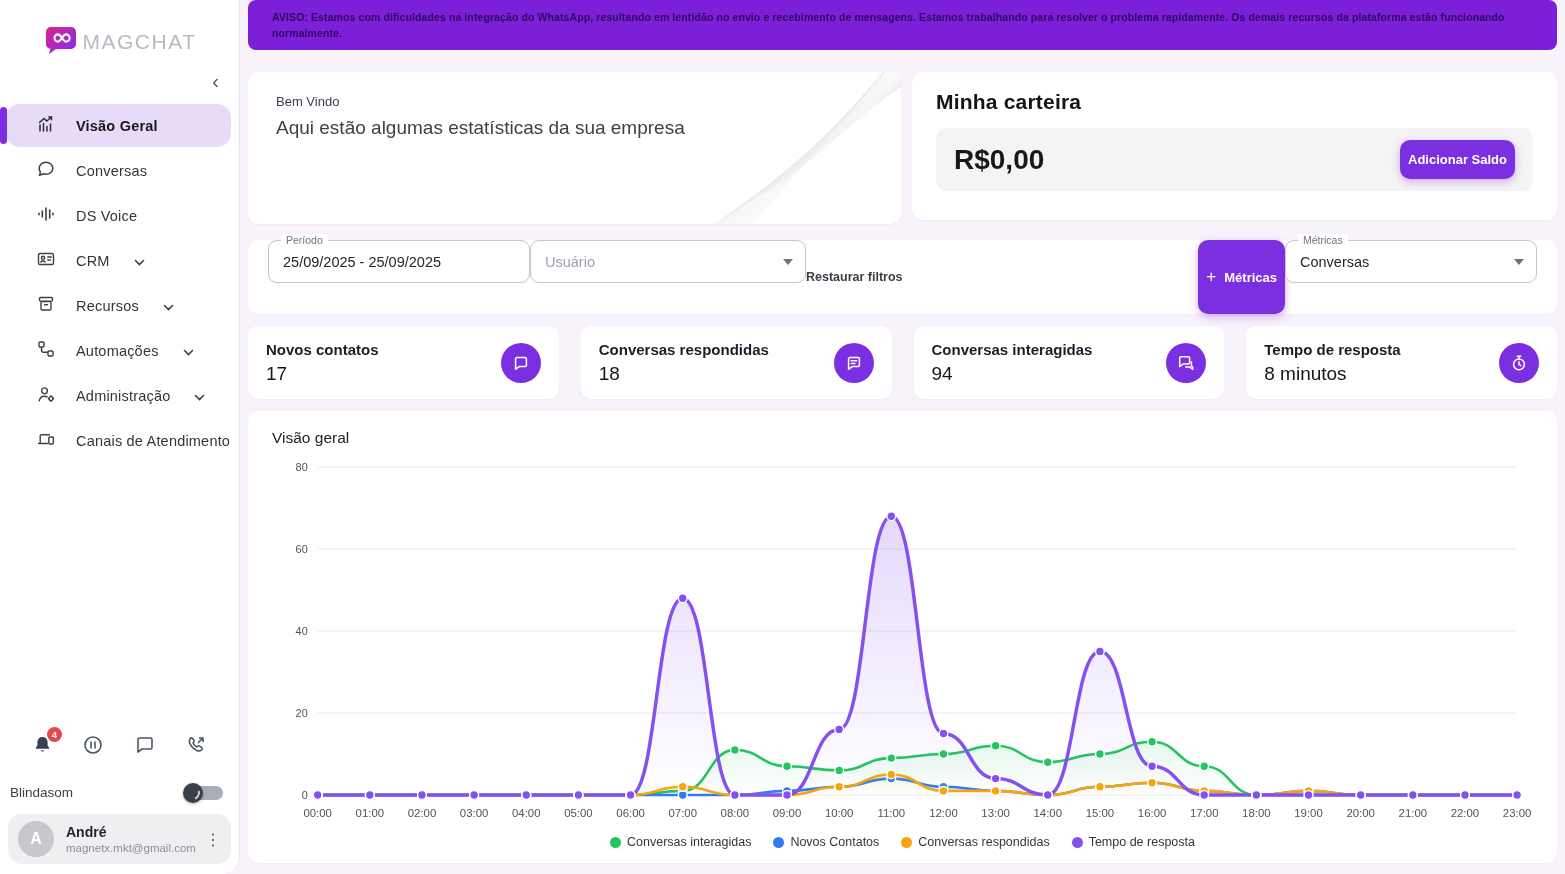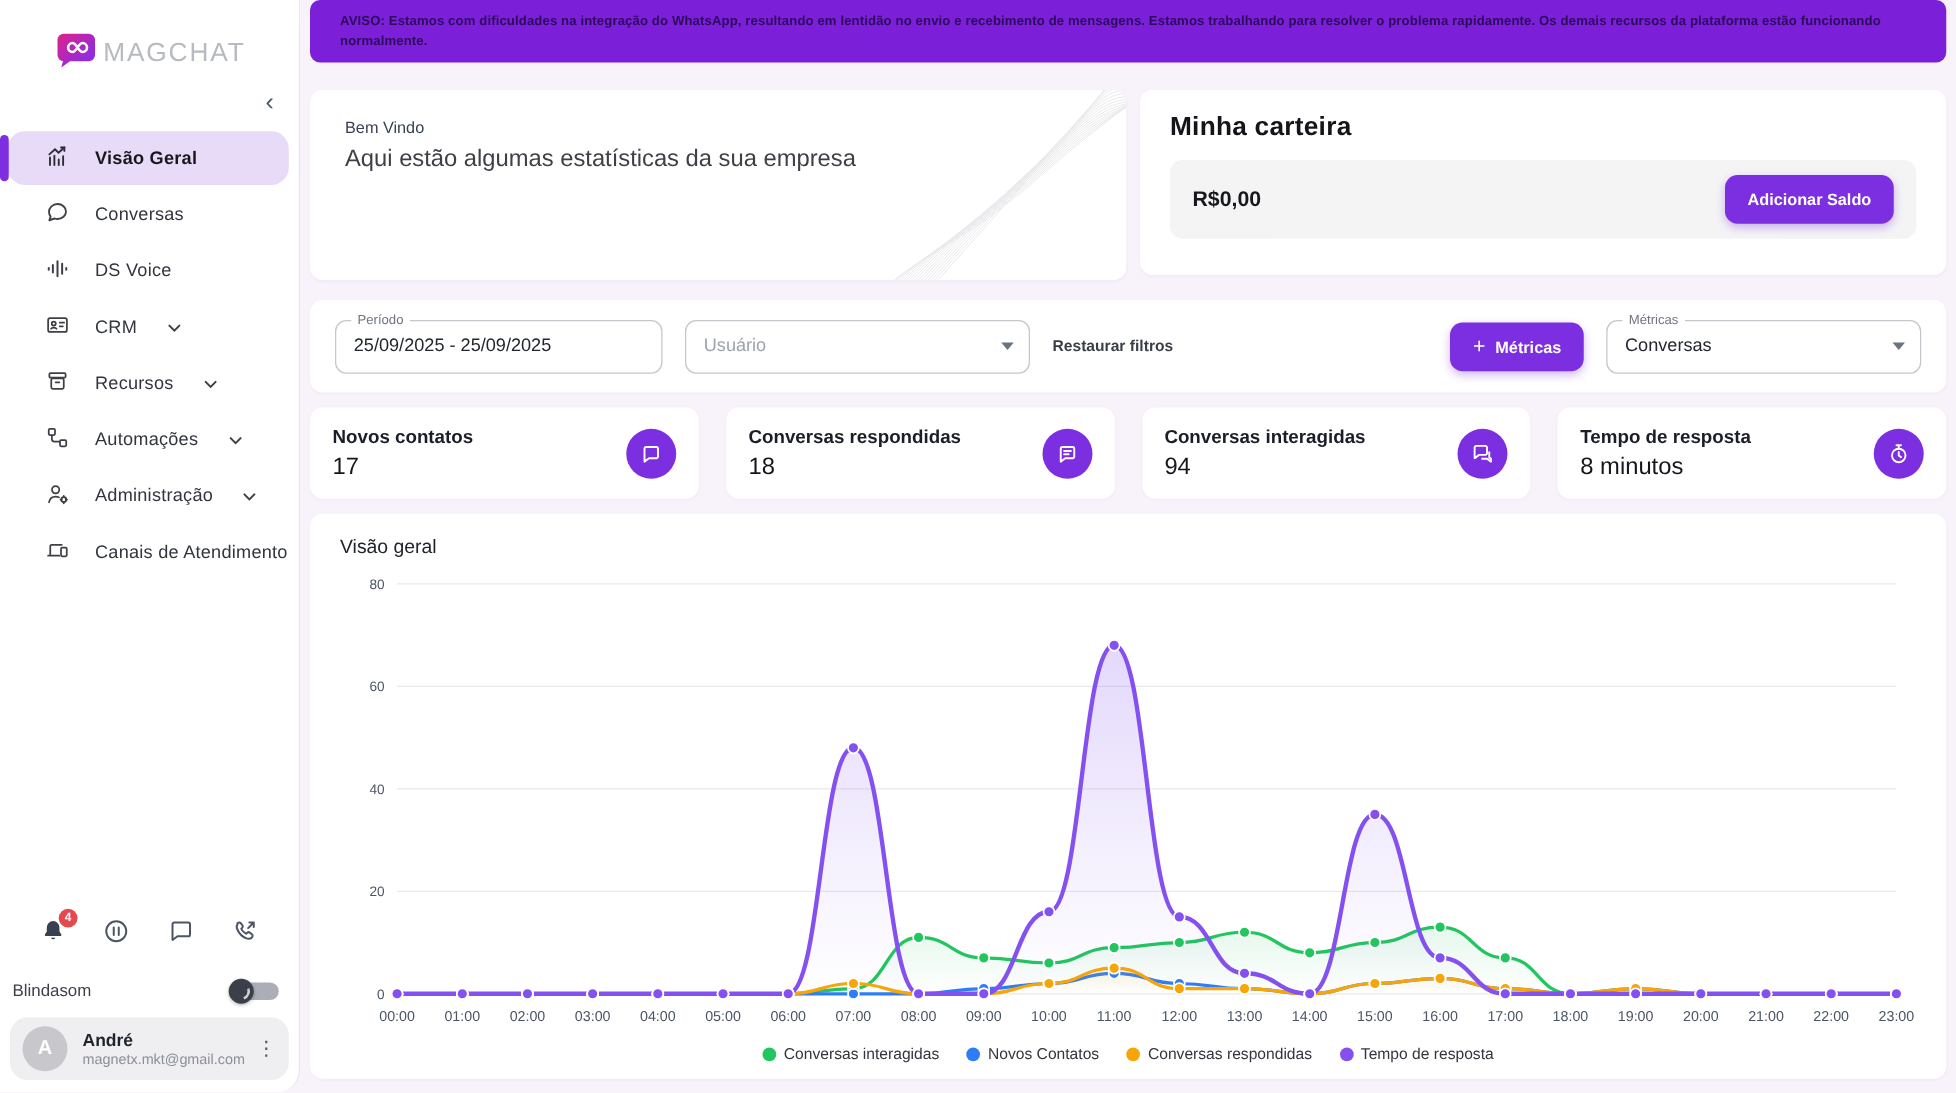--- a/index.html
+++ b/index.html
@@ -81,29 +81,29 @@
   .welcome-greeting{ font-size:13px; color:#374151; }
   .welcome-company{ font-size:27px; font-weight:800; color:#141519; margin-top:4px; letter-spacing:.3px; }
   .welcome-subtitle{ font-size:19px; color:#3f3f46; margin-top:8px; }
   .swirl{ position:absolute; right:-30px; top:-20px; opacity:.55; }
   .wallet-card{ flex:1; height:148px; padding:18px 24px; }
   .wallet-title{ font-size:21px; font-weight:700; color:#141519; letter-spacing:.2px; }
   .wallet-box{
     margin-top:14px; background:#f4f4f5; border-radius:10px; padding:12px 18px;
     display:flex; align-items:center; justify-content:space-between;
   }
-  .wallet-balance{ font-size:17px; font-weight:800; color:#17181c; }
+  .wallet-balance{ font-size:28px; font-weight:800; color:#17181c; }
   .btn-purple{
     background:#7c2fe0; color:#fff; border:none; border-radius:10px;
     font-family:"Liberation Sans",sans-serif; font-weight:700; font-size:13px;
-    padding:12px 18px; cursor:pointer; box-shadow:0 3px 8px rgba(124,47,224,.35);
+    padding:12px 8px; cursor:pointer; box-shadow:0 3px 8px rgba(124,47,224,.35);
     display:flex; align-items:center; gap:8px;
   }
   
-  .filter-card{ margin-top:16px; height:74px; display:flex; align-items:center; gap:18px; padding:0 20px; }
+  .filter-card{ margin-top:16px; height:74px; display:flex; padding:0 20px; }
   .field{ position:relative; height:43px; border:1px solid #c6c6cd; border-radius:9px; background:#fff; display:flex; align-items:center; }
   .flabel{ position:absolute; top:-7px; left:12px; font-size:10.5px; color:#6f7480; background:#fff; padding:0 5px; }
   .field input{ border:none; outline:none; background:transparent; font-family:"Liberation Sans",sans-serif; font-size:14.5px; color:#23262e; padding:0 14px; width:100%; }
   .field input::placeholder{ color:#9ca3af; }
   .field .sel-value{ font-size:14.5px; color:#23262e; padding-left:14px; }
   .sel-arrow{ position:absolute; right:12px; width:0; height:0; border-left:5px solid transparent; border-right:5px solid transparent; border-top:6px solid #6b7280; }
   .f-period{ width:262px; }
   .f-user{ width:276px; }
   .f-metrics{ width:252px; }
   .reset-link{ background:none; border:none; font-family:"Liberation Sans",sans-serif; font-size:12.5px; font-weight:700; color:#3a3f47; cursor:pointer; }

